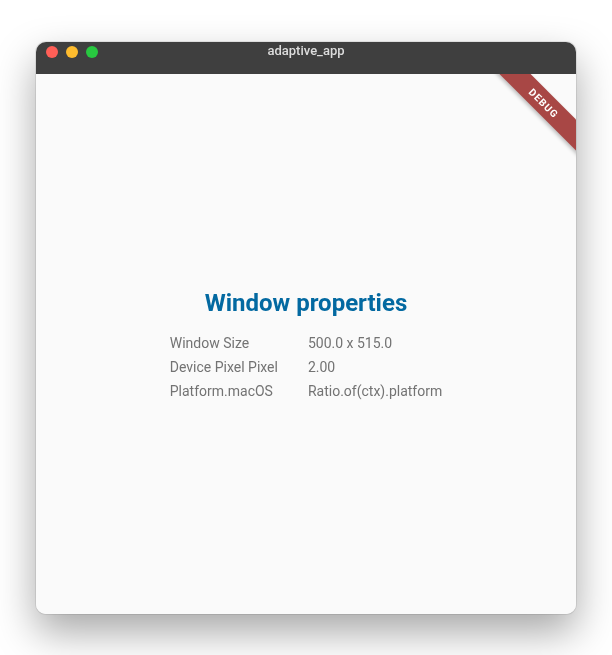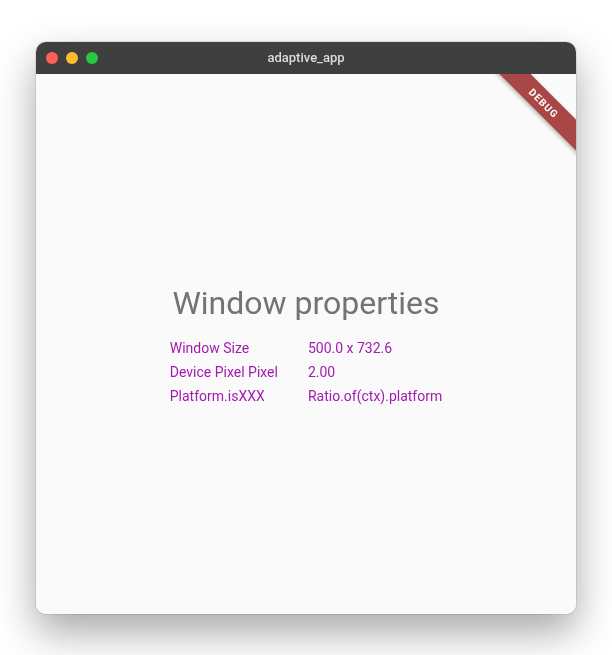--- a/index.html
+++ b/index.html
@@ -13,21 +13,21 @@
       width: 540px; height: 572px;
       border-radius: 10px;
       overflow: hidden;
       box-shadow: 0 18px 40px rgba(0,0,0,0.35), 0 0 0 1px rgba(0,0,0,0.08);
       background: #fafafa;
       position: relative;
       display: flex; flex-direction: column;
     }
     .titlebar {
       height: 30px; background: #3f3f3f;
-      display: flex; align-items: center;
+      display: flex; align-items: flex-end;
       padding: 16px 10px; position: relative;
       flex: 0 0 auto;
     }
     .traffic { display: flex; gap: 8px; align-items: center; }
     .traffic-dot { width: 12px; height: 12px; border-radius: 50%; }
     .dot-close { background: #ff5f57; }
     .dot-min { background: #febc2e; }
     .dot-max { background: #28c840; }
     .title {
       position: absolute; left: 0; right: 0; text-align: center;
@@ -57,28 +57,28 @@
       font-size: 10px; font-weight: 700; letter-spacing: 1px;
       display: flex; align-items: center; justify-content: center;
       transform: rotate(45deg);
       top: 18px; right: -38px;
       box-shadow: 0 2px 4px rgba(0,0,0,0.25);
     }
     .panel {
       text-align: left;
     }
     .heading {
-      font-size: 32px; font-weight: 400; color: #737373;
+      font-size: 24px; font-weight: 700; color: #0369a1;
       text-align: center; margin-bottom: 18px;
     }
     .props {
       display: grid;
       grid-template-columns: auto auto;
       column-gap: 30px; row-gap: 8px;
-      font-size: 14px; color: #a21caf;
+      font-size: 14px; color: #737373;
     }
     .props .label { font-weight: 400; }
     .props .value { font-weight: 400; }
   </style>
 </head>
 <body>
 
 <div class="window">
   <div class="titlebar">
     <div class="traffic">
@@ -89,21 +89,21 @@
     <div class="title">adaptive_app</div>
   </div>
   <div class="content">
     <div class="debug-banner">
       <div class="debug-banner-inner">DEBUG</div>
     </div>
     <div class="panel">
       <div class="heading">Window properties</div>
       <div class="props">
         <div class="label">Window Size</div>
-        <div class="value">500.0 x 732.6</div>
+        <div class="value">500.0 x 515.0</div>
         <div class="label">Device Pixel Pixel</div>
         <div class="value">2.00</div>
-        <div class="label">Platform.isXXX</div>
+        <div class="label">Platform.macOS</div>
         <div class="label">Ratio.of(ctx).platform</div>
       </div>
     </div>
   </div>
 </div>
 
 </body></html>

